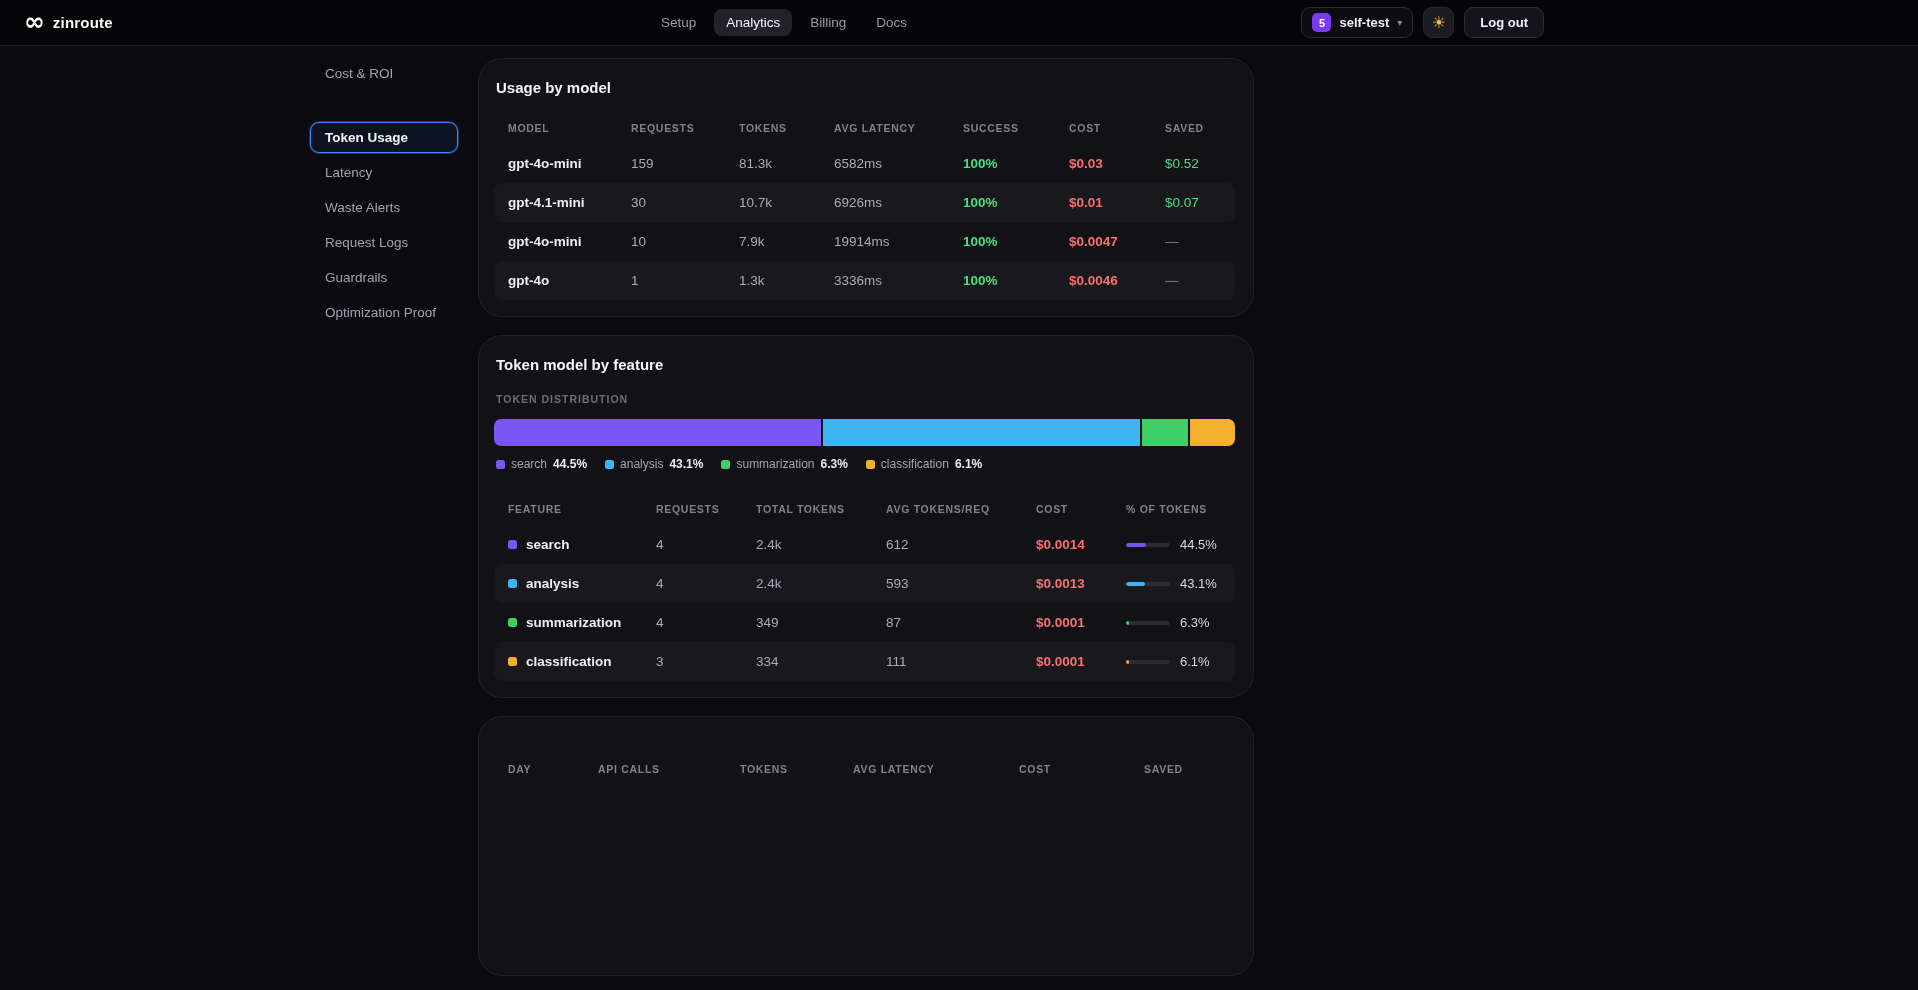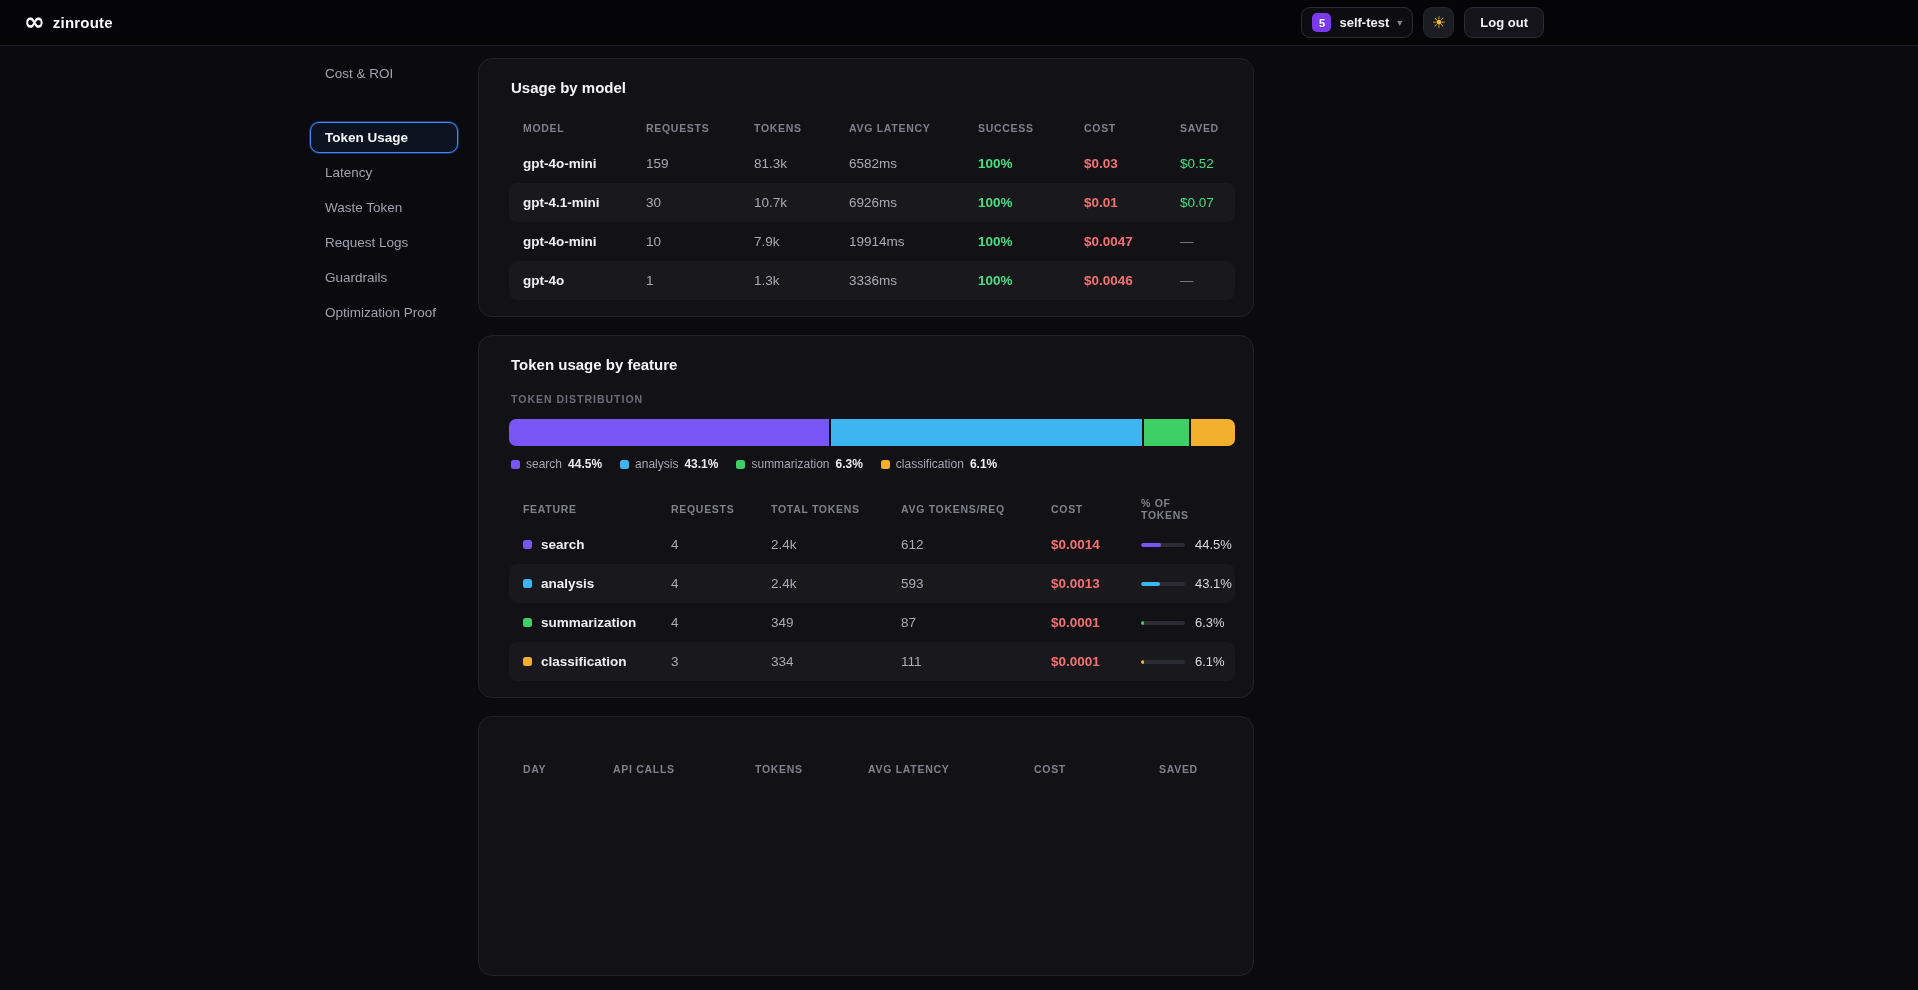--- a/index.html
+++ b/index.html
@@ -68,22 +68,22 @@
     color:#a2a2ae; font-size:13.5px; cursor:pointer; border:1px solid transparent;
   }
   .side-item.active {
     color:#f5f5f8; font-weight:700; background:#0b1220;
     border:1px solid #3f86ff; box-shadow:0 0 0 1px rgba(63,134,255,.35);margin-top:33px;
   }
   .content { width:776px; flex:none; margin-left:20px; padding-bottom:0; }
 
   
   .card {
-    background:#111116; border:1px solid #222229; border-radius:14px;
-    padding:20px 18px 16px 30px; margin-bottom:18px;
+    background:#111116; border:1px solid #222229; border-radius:24px;
+    padding:20px 18px 16px 15px; margin-bottom:18px;
   }
   .card-title { font-size:15px; font-weight:700; color:#f5f5f8; padding-left:2px; }
 
   
   .table { margin-top:16px; }
   .thead, .trow { display:grid; align-items:center; padding:0 14px; }
   .thead { height:32px; }
   .thead .cell {
     font-size:10.5px; font-weight:700; letter-spacing:.7px;
     color:#81818c; text-transform:uppercase;
@@ -127,20 +127,26 @@
 
 <div class="app">
 
   <header class="topbar">
     <div class="topbar-inner">
       <div class="brand">
         <span class="logo">∞</span>
         <span class="brand-name">zinroute</span>
       </div>
 
+      <nav class="topnav">
+        <div class="nav-item">Setup</div>
+        <div class="nav-item active">Analytics</div>
+        <div class="nav-item">Billing</div>
+        <div class="nav-item">Docs</div>
+      </nav>
 
       <div class="top-right">
         <div class="project-select">
           <span class="project-badge">5</span>
           <span class="project-name">self-test</span>
           <span class="chevron">▾</span>
         </div>
         <div class="theme-btn">
           <span class="sun">☀</span>
         </div>
@@ -148,21 +154,21 @@
       </div>
     </div>
   </header>
 
   <div class="layout">
 
     <aside class="sidebar">
       <div class="side-item">Cost &amp; ROI</div>
       <div class="side-item active">Token Usage</div>
       <div class="side-item">Latency</div>
-      <div class="side-item">Waste Token</div>
+      <div class="side-item">Waste Alerts</div>
       <div class="side-item">Request Logs</div>
       <div class="side-item">Guardrails</div>
       <div class="side-item">Optimization Proof</div>
     </aside>
 
     <main class="content">
 
       <section class="card">
         <h2 class="card-title">Usage by model</h2>
         <div class="table">
@@ -210,21 +216,21 @@
                 <div class="cell">3336ms</div>
                 <div class="cell success">100%</div>
                 <div class="cell cost">$0.0046</div>
                 <div class="cell muted-dash">—</div>
               </div>
             </div>
         </div>
       </section>
 
       <section class="card">
-        <h2 class="card-title">Token usage by feature</h2>
+        <h2 class="card-title">Token model by feature</h2>
         <div class="dist-label">TOKEN DISTRIBUTION</div>
         <div class="dist-bar" id="dist-bar">
             <div class="dist-seg" style="width: 44.5%; background: rgb(122, 85, 246);"></div>
             <div class="dist-seg" style="width: 43.1%; background: rgb(61, 181, 241);"></div>
             <div class="dist-seg" style="width: 6.3%; background: rgb(62, 207, 102);"></div>
             <div class="dist-seg" style="width: 6.1%; background: rgb(243, 176, 44);"></div>
           </div>
         <div class="legend" id="dist-legend">
             <div class="legend-item">
               <span class="swatch" style="background: rgb(122, 85, 246);"></span>

